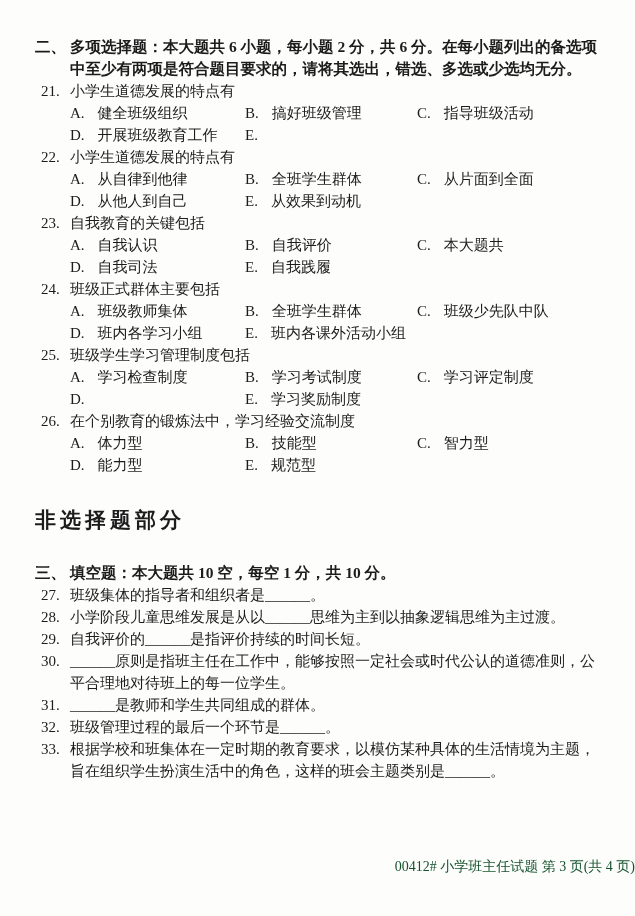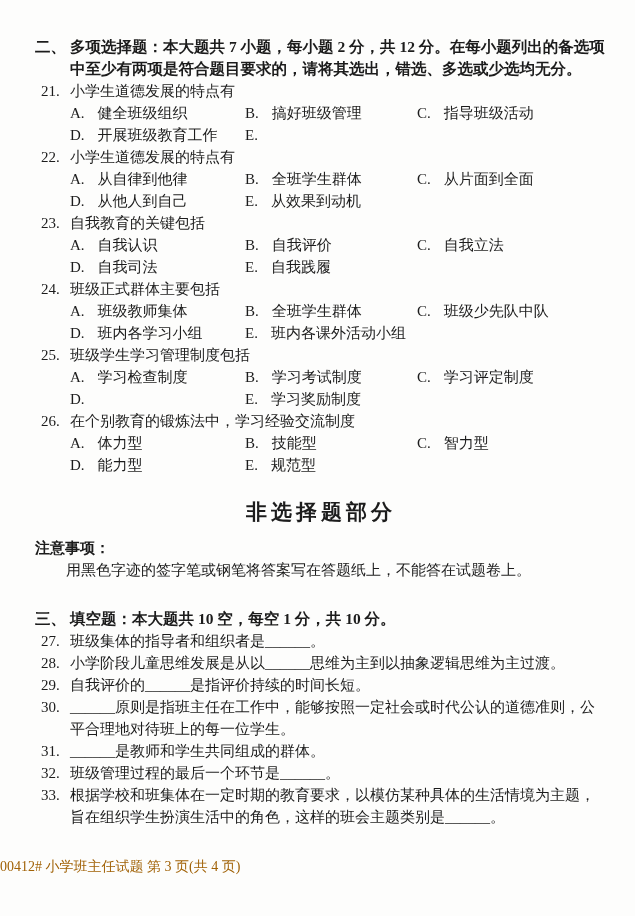--- a/index.html
+++ b/index.html
@@ -28,55 +28,54 @@
   .q-row { display: flex; padding-left: 6px; }
   .q-num { flex: none; width: 29px; }
   .q-text { flex: 1; }
   .opt-row { display: flex; padding-left: 35px; }
   .opt-cell { display: flex; }
   .opt-cell.c1 { width: 175px; flex: none; }
   .opt-cell.c2 { width: 172px; flex: none; }
   .opt-cell.c3 { flex: 1; }
   .opt-label { flex: none; margin-right: 13px; }
   .part-heading {
-    text-align: center;
     font-family: "Liberation Sans", "DejaVu Sans", sans-serif;
     font-weight: bold;
     font-size: 21px;
     line-height: 30px;
-    margin-top: 21px;
+    margin-top: 29px;
     letter-spacing: 4px;
   }
   .notice { margin-top: 10px; font-size: 15px; line-height: 22px; }
   .notice-title {
     font-weight: bold;
     font-family: "Liberation Sans", "DejaVu Sans", sans-serif;
     font-size: 15px;
   }
   .notice-body { padding-left: 31px; }
   .fill-section { margin-top: 27px; }
   .fill-header { margin-bottom: 0; }
   .footer {
     position: absolute;
     left: 0; right: 0;
     top: 858px;
-    text-align: left;
+    text-align: right;
     font-size: 14px;
-    color: #a16207;
+    color: #14532d;
   }
 </style>
 </head>
 <body>
 
 <div class="page">
 
   <section>
     <div class="sec-header">
       <span class="sec-label">二、</span>
-      <span class="sec-title">多项选择题：本大题共 7 小题，每小题 2 分，共 12 分。在每小题列出的备选项中至少有两项是符合题目要求的，请将其选出，错选、多选或少选均无分。</span>
+      <span class="sec-title">多项选择题：本大题共 6 小题，每小题 2 分，共 6 分。在每小题列出的备选项中至少有两项是符合题目要求的，请将其选出，错选、多选或少选均无分。</span>
     </div>
     <div id="mc-questions">
         <div class="q-block">
           <div class="q-row">
             <span class="q-num">21.</span>
             <span class="q-text">小学生道德发展的特点有</span>
           </div>
           <div class="opt-row">
             <div class="opt-cell c1">
               <span class="opt-label">A.</span>
@@ -140,21 +139,21 @@
             <div class="opt-cell c1">
               <span class="opt-label">A.</span>
               <span class="opt-text">自我认识</span>
             </div>
             <div class="opt-cell c2">
               <span class="opt-label">B.</span>
               <span class="opt-text">自我评价</span>
             </div>
             <div class="opt-cell c3">
               <span class="opt-label">C.</span>
-              <span class="opt-text">自我立法</span>
+              <span class="opt-text">本大题共</span>
             </div>
           </div>
           <div class="opt-row">
             <div class="opt-cell c1">
               <span class="opt-label">D.</span>
               <span class="opt-text">自我司法</span>
             </div>
             <div class="opt-cell c2">
               <span class="opt-label">E.</span>
               <span class="opt-text">自我践履</span>
@@ -248,24 +247,20 @@
               <span class="opt-label">E.</span>
               <span class="opt-text">规范型</span>
             </div>
           </div>
         </div>
       </div>
   </section>
 
   <h1 class="part-heading">非选择题部分</h1>
 
-  <div class="notice">
-    <div class="notice-title">注意事项：</div>
-    <div class="notice-body">用黑色字迹的签字笔或钢笔将答案写在答题纸上，不能答在试题卷上。</div>
-  </div>
 
   <section class="fill-section">
     <div class="sec-header fill-header">
       <span class="sec-label">三、</span>
       <span class="sec-title">填空题：本大题共 10 空，每空 1 分，共 10 分。</span>
     </div>
     <div id="fill-questions">
         <div class="q-row q-block">
           <span class="q-num">27.</span>
           <span class="q-text">班级集体的指导者和组织者是______。</span>

